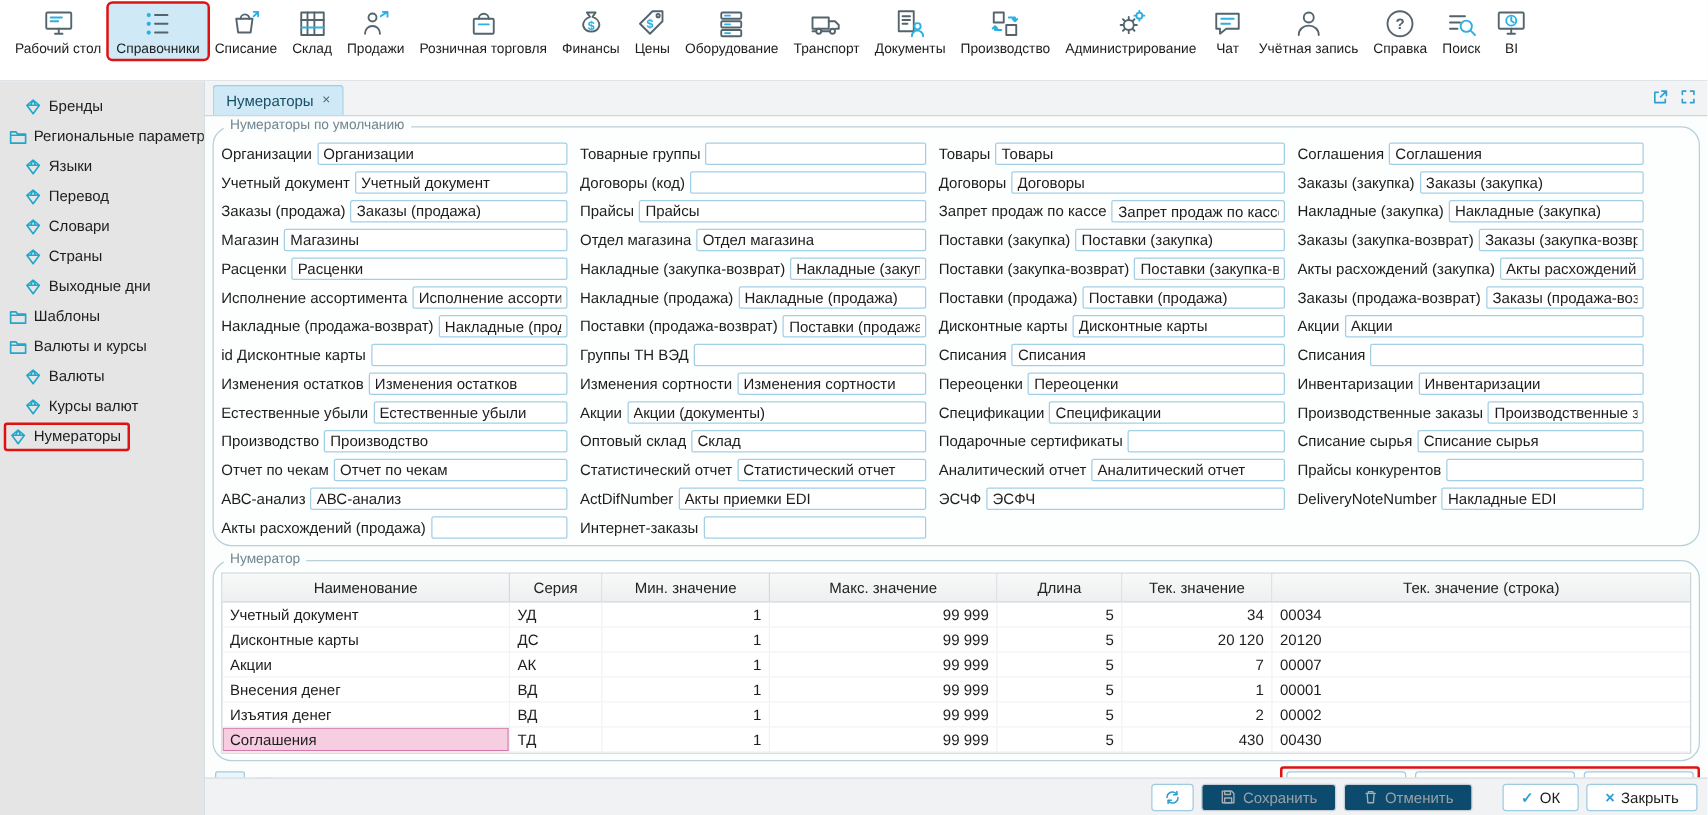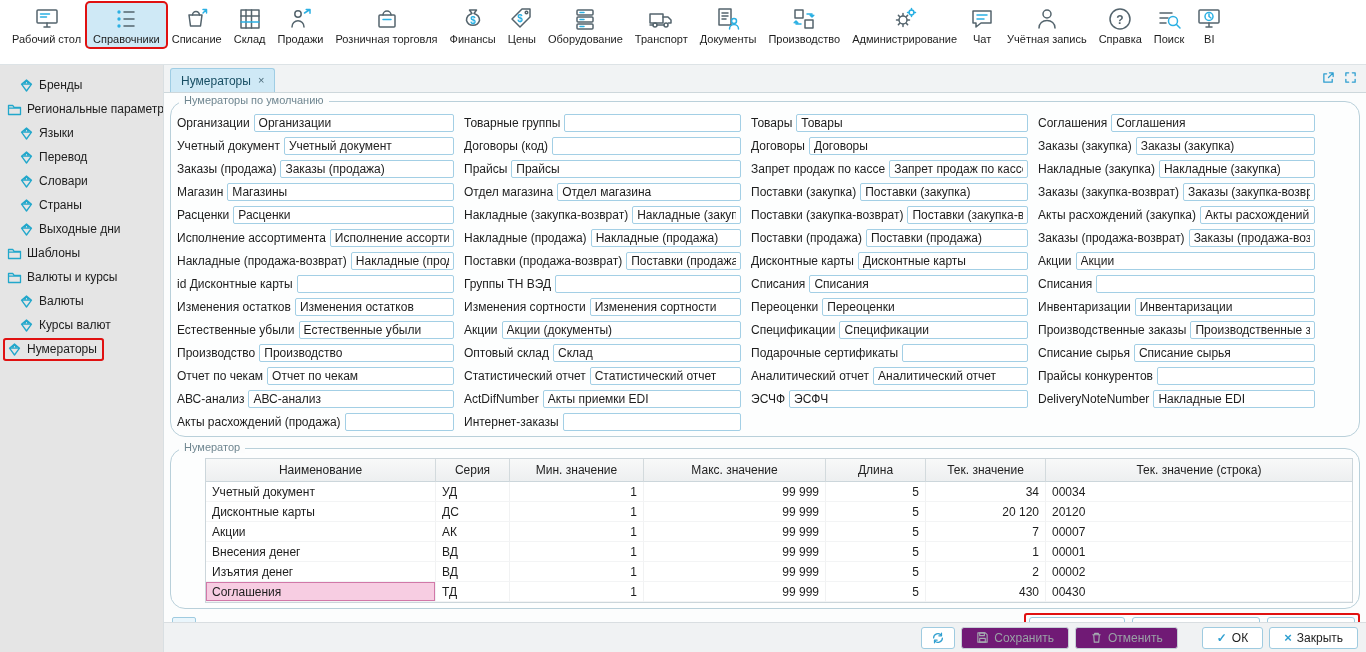--- a/index.html
+++ b/index.html
@@ -65,21 +65,21 @@
 
   .defaults-grid{display:flex;gap:10px;padding-right:38px;}
   .fcol{flex:1;min-width:0;display:flex;flex-direction:column;}
   .field{height:23px;display:flex;align-items:center;gap:4px;}
   .field label{white-space:nowrap;}
   .field input{flex:1;min-width:0;height:16px;border:1px solid #a3cfe5;border-radius:2px;
                padding:0 4px;background:#fff;color:#1d1d1d;
                font:12px "Liberation Sans",sans-serif;outline:none;}
 
   
-  .table{border:1px solid #ccd6db;background:#fff;margin-left:28px;}
+  .table{border:1px solid #ccd6db;background:#fff;}
   .tgrid{display:grid;grid-template-columns:230px 74px 134px 182px 100px 120px 1fr;}
   .th{height:22px;display:flex;align-items:center;justify-content:center;
       background:linear-gradient(#f8f9f9,#edeff0);border-right:1px solid #d3dadd;
       border-bottom:1px solid #ccd6db;color:#222;cursor:pointer;white-space:nowrap;overflow:hidden;}
   .th:last-child{border-right:none;}
   .trow{cursor:pointer;}
   .td{height:19px;display:flex;align-items:center;padding:0 6px;
       border-right:1px solid #f1f2f3;border-bottom:1px solid #f3f4f5;
       white-space:nowrap;overflow:hidden;}
   .td:last-child{border-right:none;}
@@ -97,21 +97,21 @@
   .annot-box{box-shadow:0 0 0 2px #e01111;display:flex;gap:7px;padding:2px 3px;border-radius:1px;}
 
   .btn{height:22px;display:inline-flex;align-items:center;justify-content:center;gap:5px;
        padding:0 14px;background:#fff;border:1px solid #9fcbe0;border-radius:3px;
        font:12px "Liberation Sans",sans-serif;color:#1d1d1d;cursor:pointer;white-space:nowrap;}
   .btn .g-plus{color:#3a7ca8;font-weight:bold;font-size:13px;}
   .btn .g-pencil{color:#2f9fd0;font-size:12px;}
   .btn .g-minus{color:#5a7d92;font-weight:bold;font-size:13px;}
   .btn .g-check{color:#2f9fd0;font-weight:bold;}
   .btn .g-close{color:#2f9fd0;font-weight:bold;font-size:13px;}
-  .btn.disabled{color:#9aa1a6;border-color:#c6d0d6;background:#701a75;cursor:default;}
+  .btn.disabled{color:#9aa1a6;border-color:#c6d0d6;background:#0c4a6e;cursor:default;}
   .gico svg{display:block;}
   .gico path,.gico rect{fill:none;stroke:#a6adb2;stroke-width:1.2;stroke-linecap:round;stroke-linejoin:round;}
 
   
   .bottom-bar{height:29px;flex:none;background:#f0f2f3;border-top:1px solid #d9dee1;
               display:flex;align-items:center;justify-content:flex-end;gap:6px;padding:0 8px;}
   .gap-lg{width:12px;}
 </style>
 </head>
 <body>

